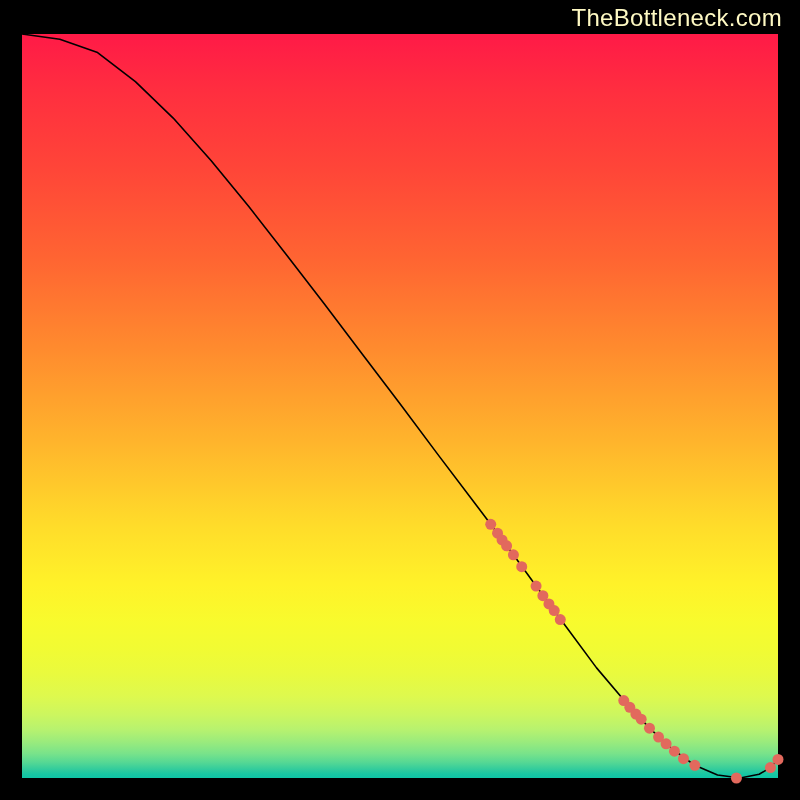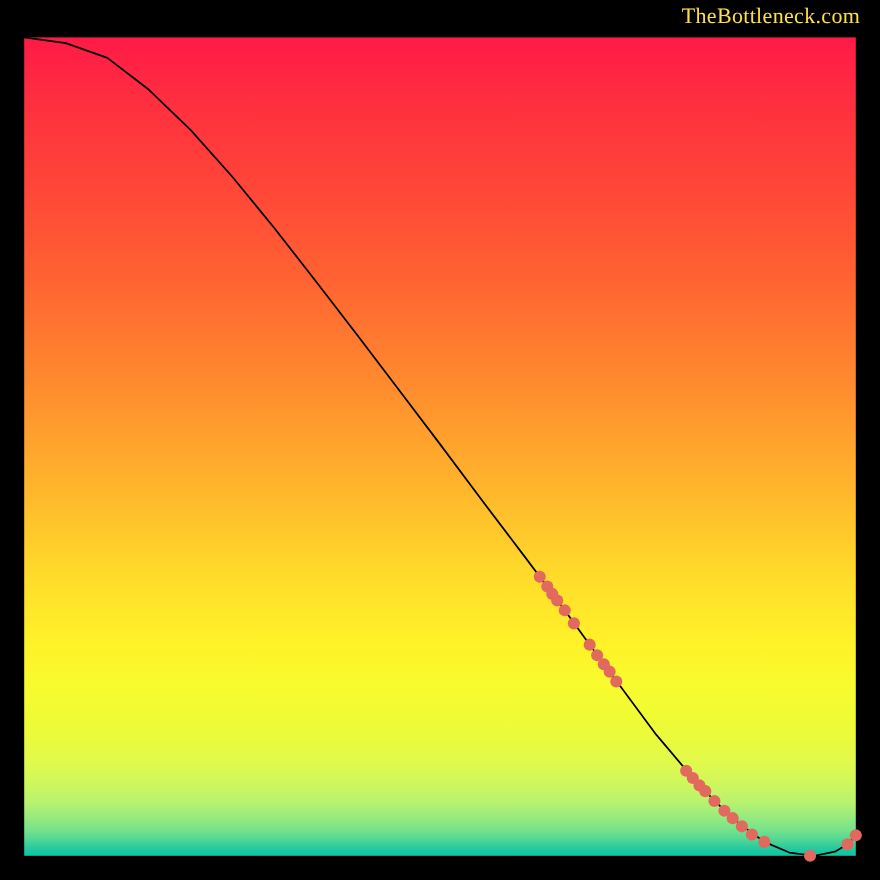--- a/index.html
+++ b/index.html
@@ -13,23 +13,23 @@
   .canvas {
     position: relative;
     width: 800px;
     height: 800px;
     background: #000000;
   }
   .watermark {
     position: absolute;
     top: 4px;
     right: 18px;
-    font-family: Liberation Serif, serif;
-    font-size: 20px;
-    color: #fde047;
+    font-family: Liberation Sans, sans-serif;
+    font-size: 24px;
+    color: #fef9c3;
     letter-spacing: 0.3px;
     z-index: 100;
     user-select: none;
   }
   .plot-area {
     position: absolute;
     left: 22px;
     top: 34px;
     width: 756px;
     height: 744px;

